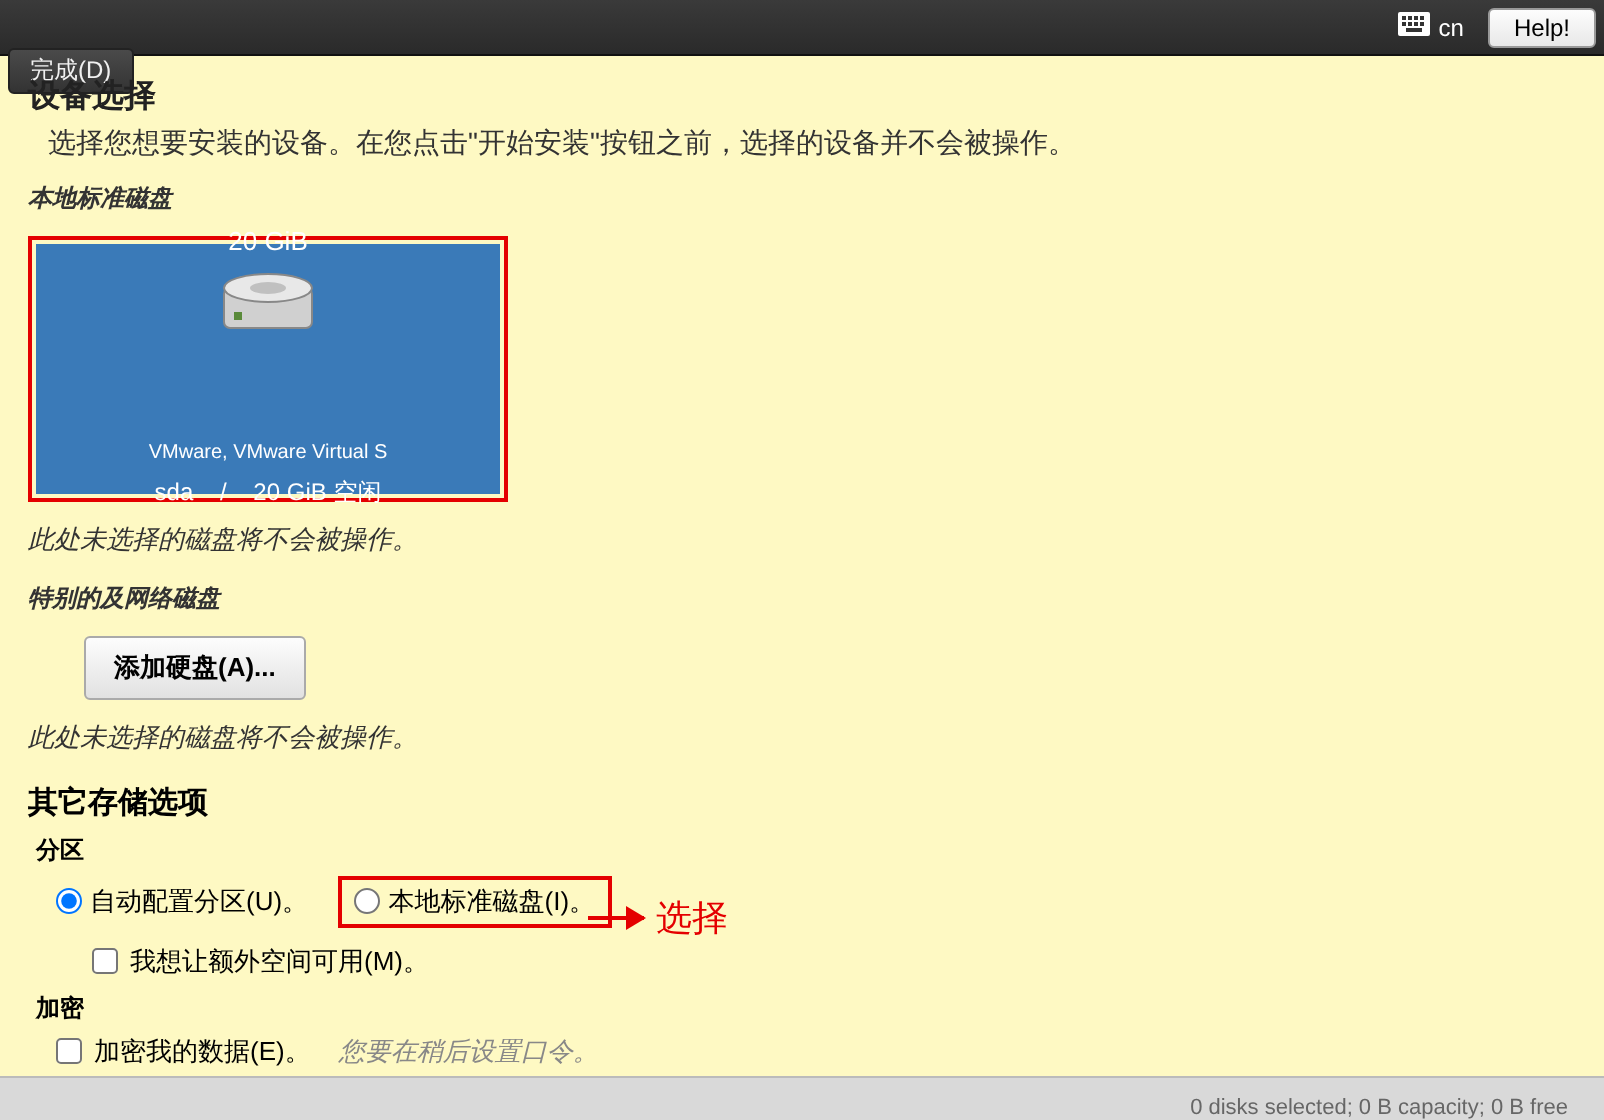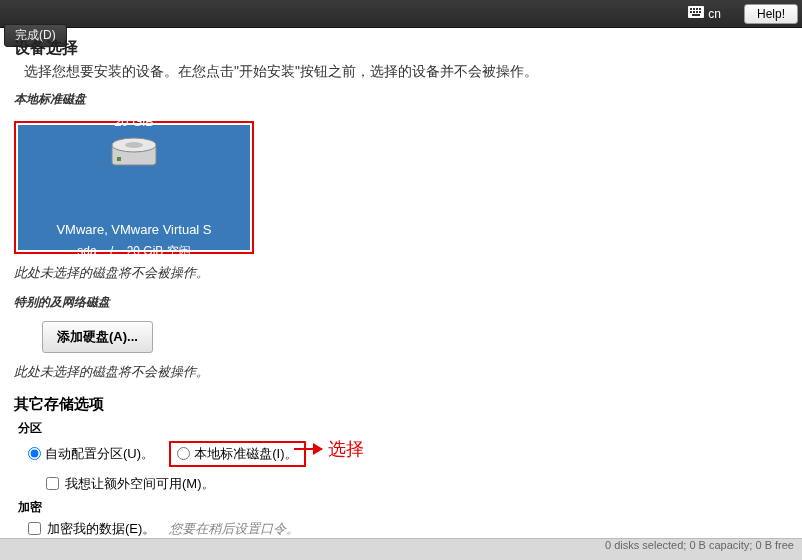--- a/index.html
+++ b/index.html
@@ -26,41 +26,41 @@
       padding: 2px 10px;
       font-size: 12px;
       border-radius: 3px;
       cursor: pointer;
       margin-top: 44px;
     }
     .topbar-right {
       margin-left: auto;
       display: flex;
       align-items: center;
-      gap: 15px;
+      gap: 4px;
     }
     .kbd-indicator {
       display: flex;
       align-items: center;
       gap: 4px;
       color: #fff;
       font-size: 12px;
       padding: 2px 8px;
     }
     .help-btn {
       background: linear-gradient(#fdfdfd, #e8e8e8);
       border: 1px solid #999;
       padding: 2px 12px;
       font-size: 12px;
       border-radius: 3px;
       cursor: pointer;
     }
     .content {
       padding: 10px 14px;
-      background: #ffffff;
+      background: #fef9c3;
     }
     .page-title {
       font-size: 16px;
       font-weight: bold;
       color: #222;
       margin-bottom: 4px;
     }
     .page-subtitle {
       font-size: 14px;
       color: #333;
@@ -85,21 +85,21 @@
       background: #3a7ab8;
       color: #fff;
       display: flex;
       flex-direction: column;
       align-items: center;
       justify-content: center;
       font-size: 13px;
     }
     .disk-size { margin-bottom: 8px; font-size: 13px; }
     .disk-icon-svg { margin-bottom: 8px; }
-    .disk-name { font-size: 13px; margin-bottom: 6px; margin-top: 44px; }
+    .disk-name { font-size: 10px; margin-bottom: 6px; margin-top: 44px; }
     .disk-sub { font-size: 12px; }
     .ann-arrow {
       position: absolute;
       color: #e40000;
       font-size: 22px;
       display: flex;
       align-items: center;
       gap: 6px;
     }
     .ann-arrow .line {
@@ -184,23 +184,23 @@
       position: absolute;
       bottom: 0;
       left: 0;
       right: 0;
       height: 22px;
       background: #d9d9d9;
       border-top: 1px solid #bbb;
       font-size: 11px;
       color: #666;
       display: flex;
-      align-items: flex-start;
+      align-items: flex-end;
       justify-content: flex-end;
-      padding: 0 8px;
+      padding: 0 18px;
     }
     input[type="radio"], input[type="checkbox"] { cursor: pointer; }
   </style>
 </head>
 <body>
 
 <div class="topbar">
   <button class="done-btn">完成(D)</button>
   <div class="topbar-right">
     <div class="kbd-indicator">
@@ -268,21 +268,21 @@
     <div class="radio-row">
       <input type="radio" name="part" checked="" style="">
       <label>自动配置分区(U)。</label>
       &nbsp;&nbsp;
       <span class="radio-box-wrap">
         <input type="radio" name="part" style="">
         <label>本地标准磁盘(I)。</label>
       </span>
     </div>
 
-    <div class="ann-arrow" style="top:437px; left:294px;">
+    <div class="ann-arrow" style="top:447px; left:294px;">
       <div class="line" style="width:28px;"></div>
       <span class="ann-text">选择</span>
     </div>
 
     <div class="check-row">
       <input type="checkbox" style="">
       <label>我想让额外空间可用(M)。</label>
     </div>
 
     <div class="sub-label">加密</div>

